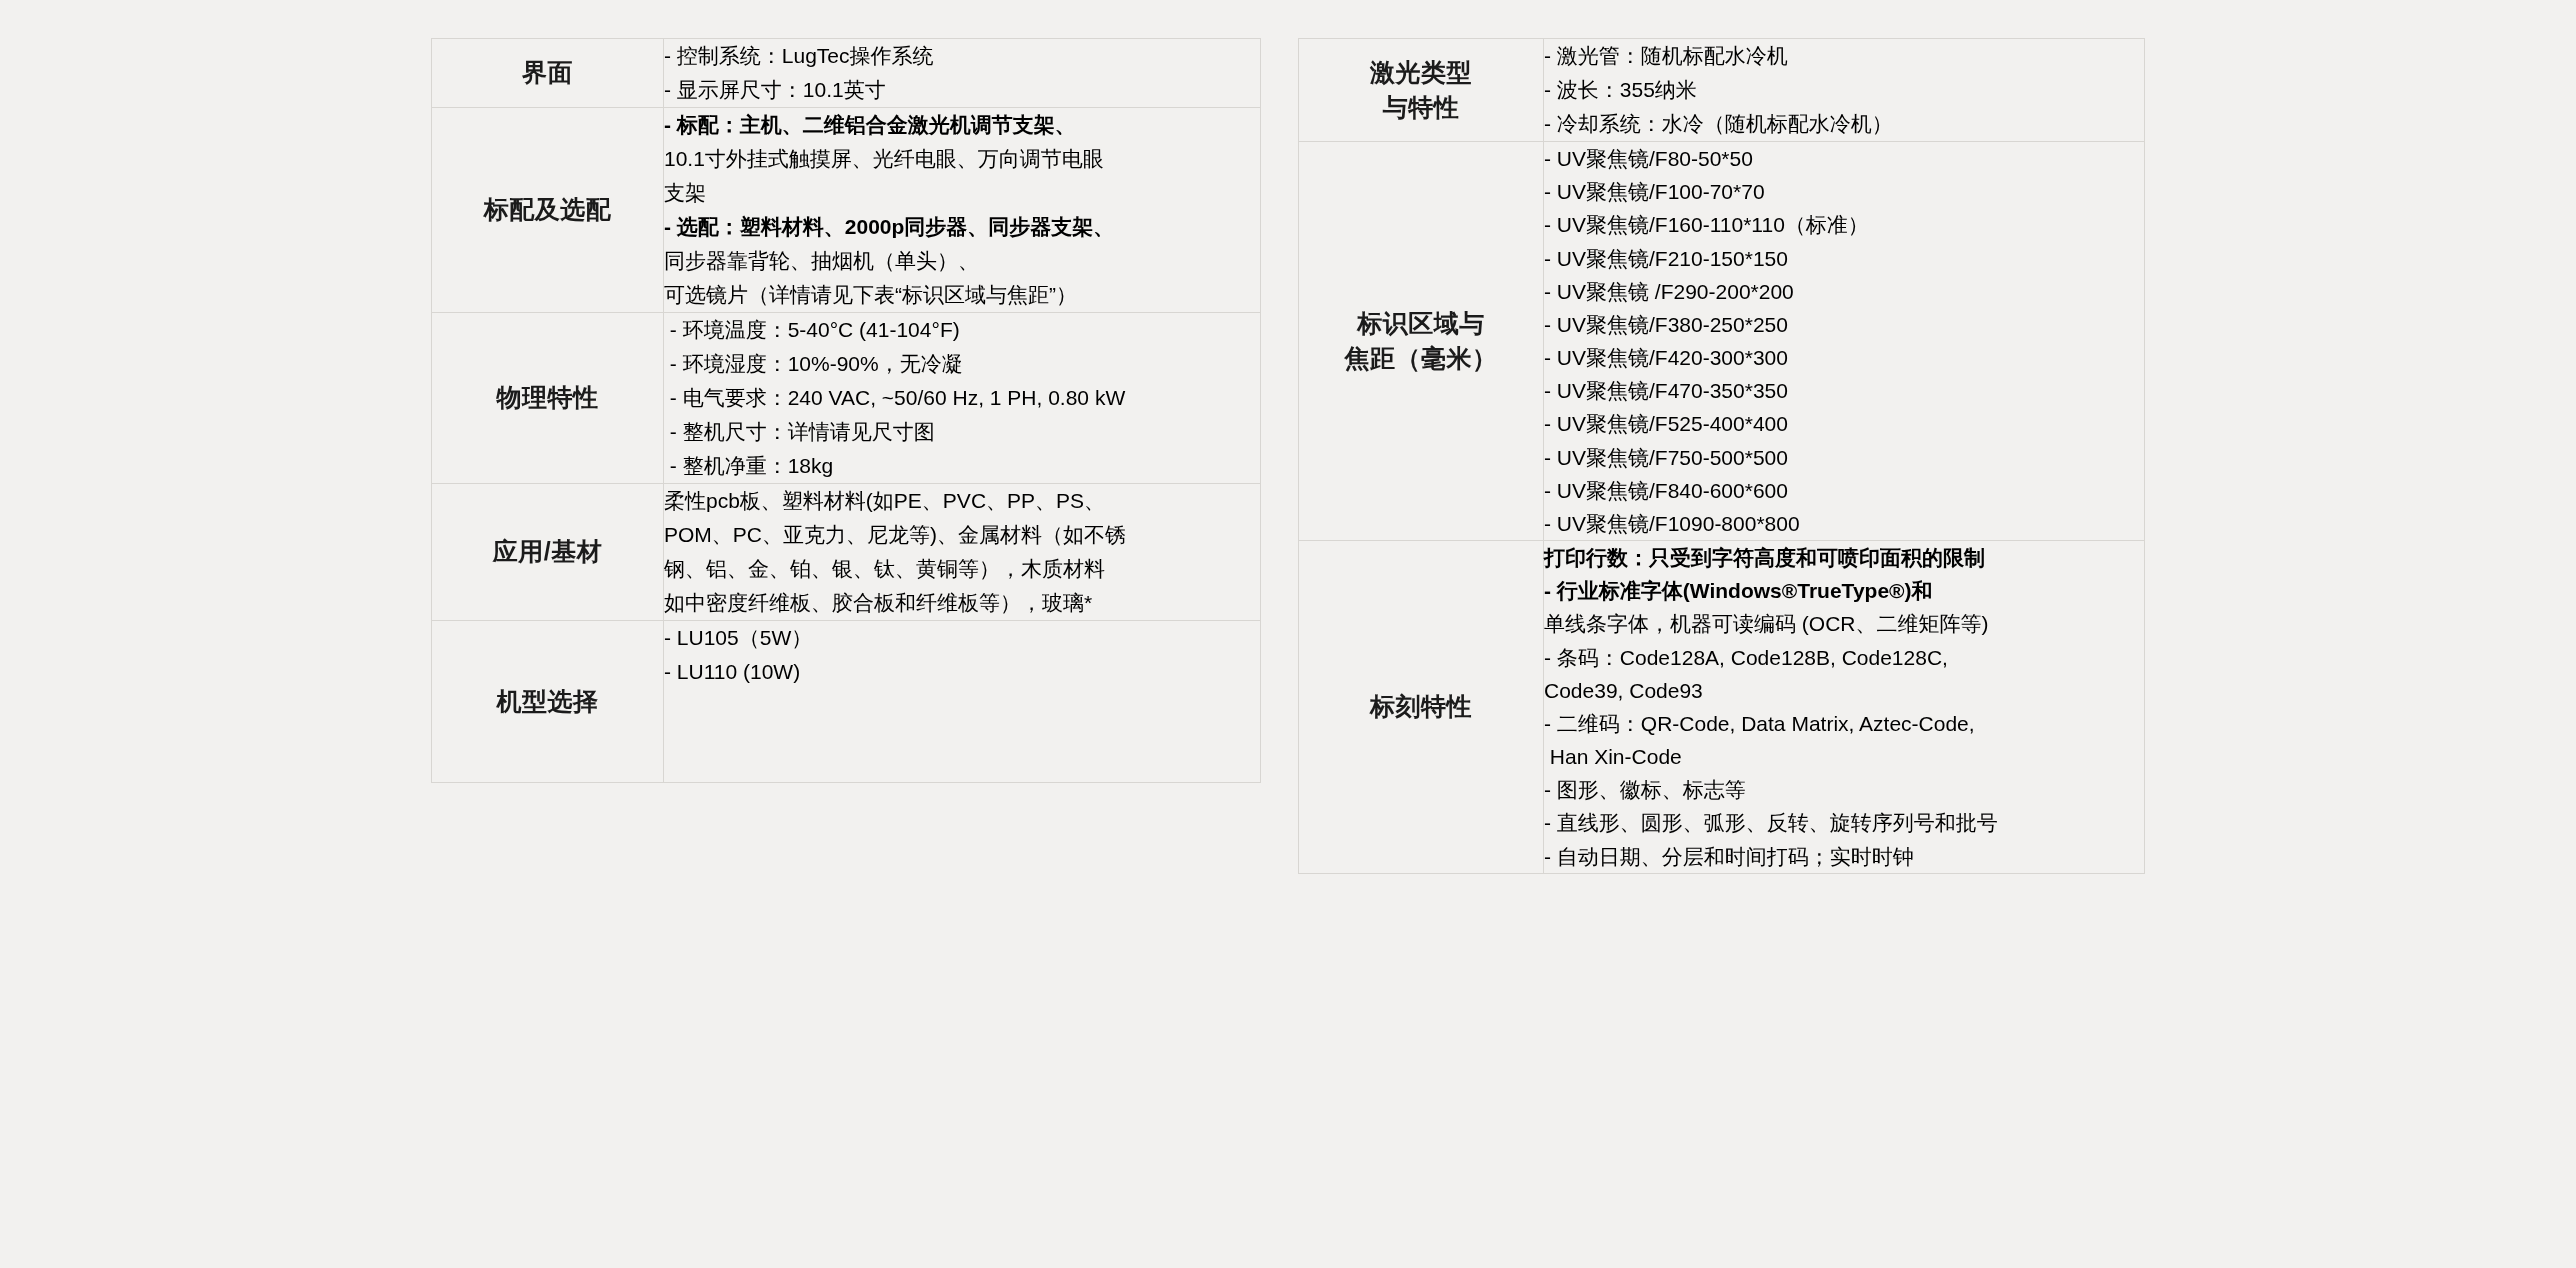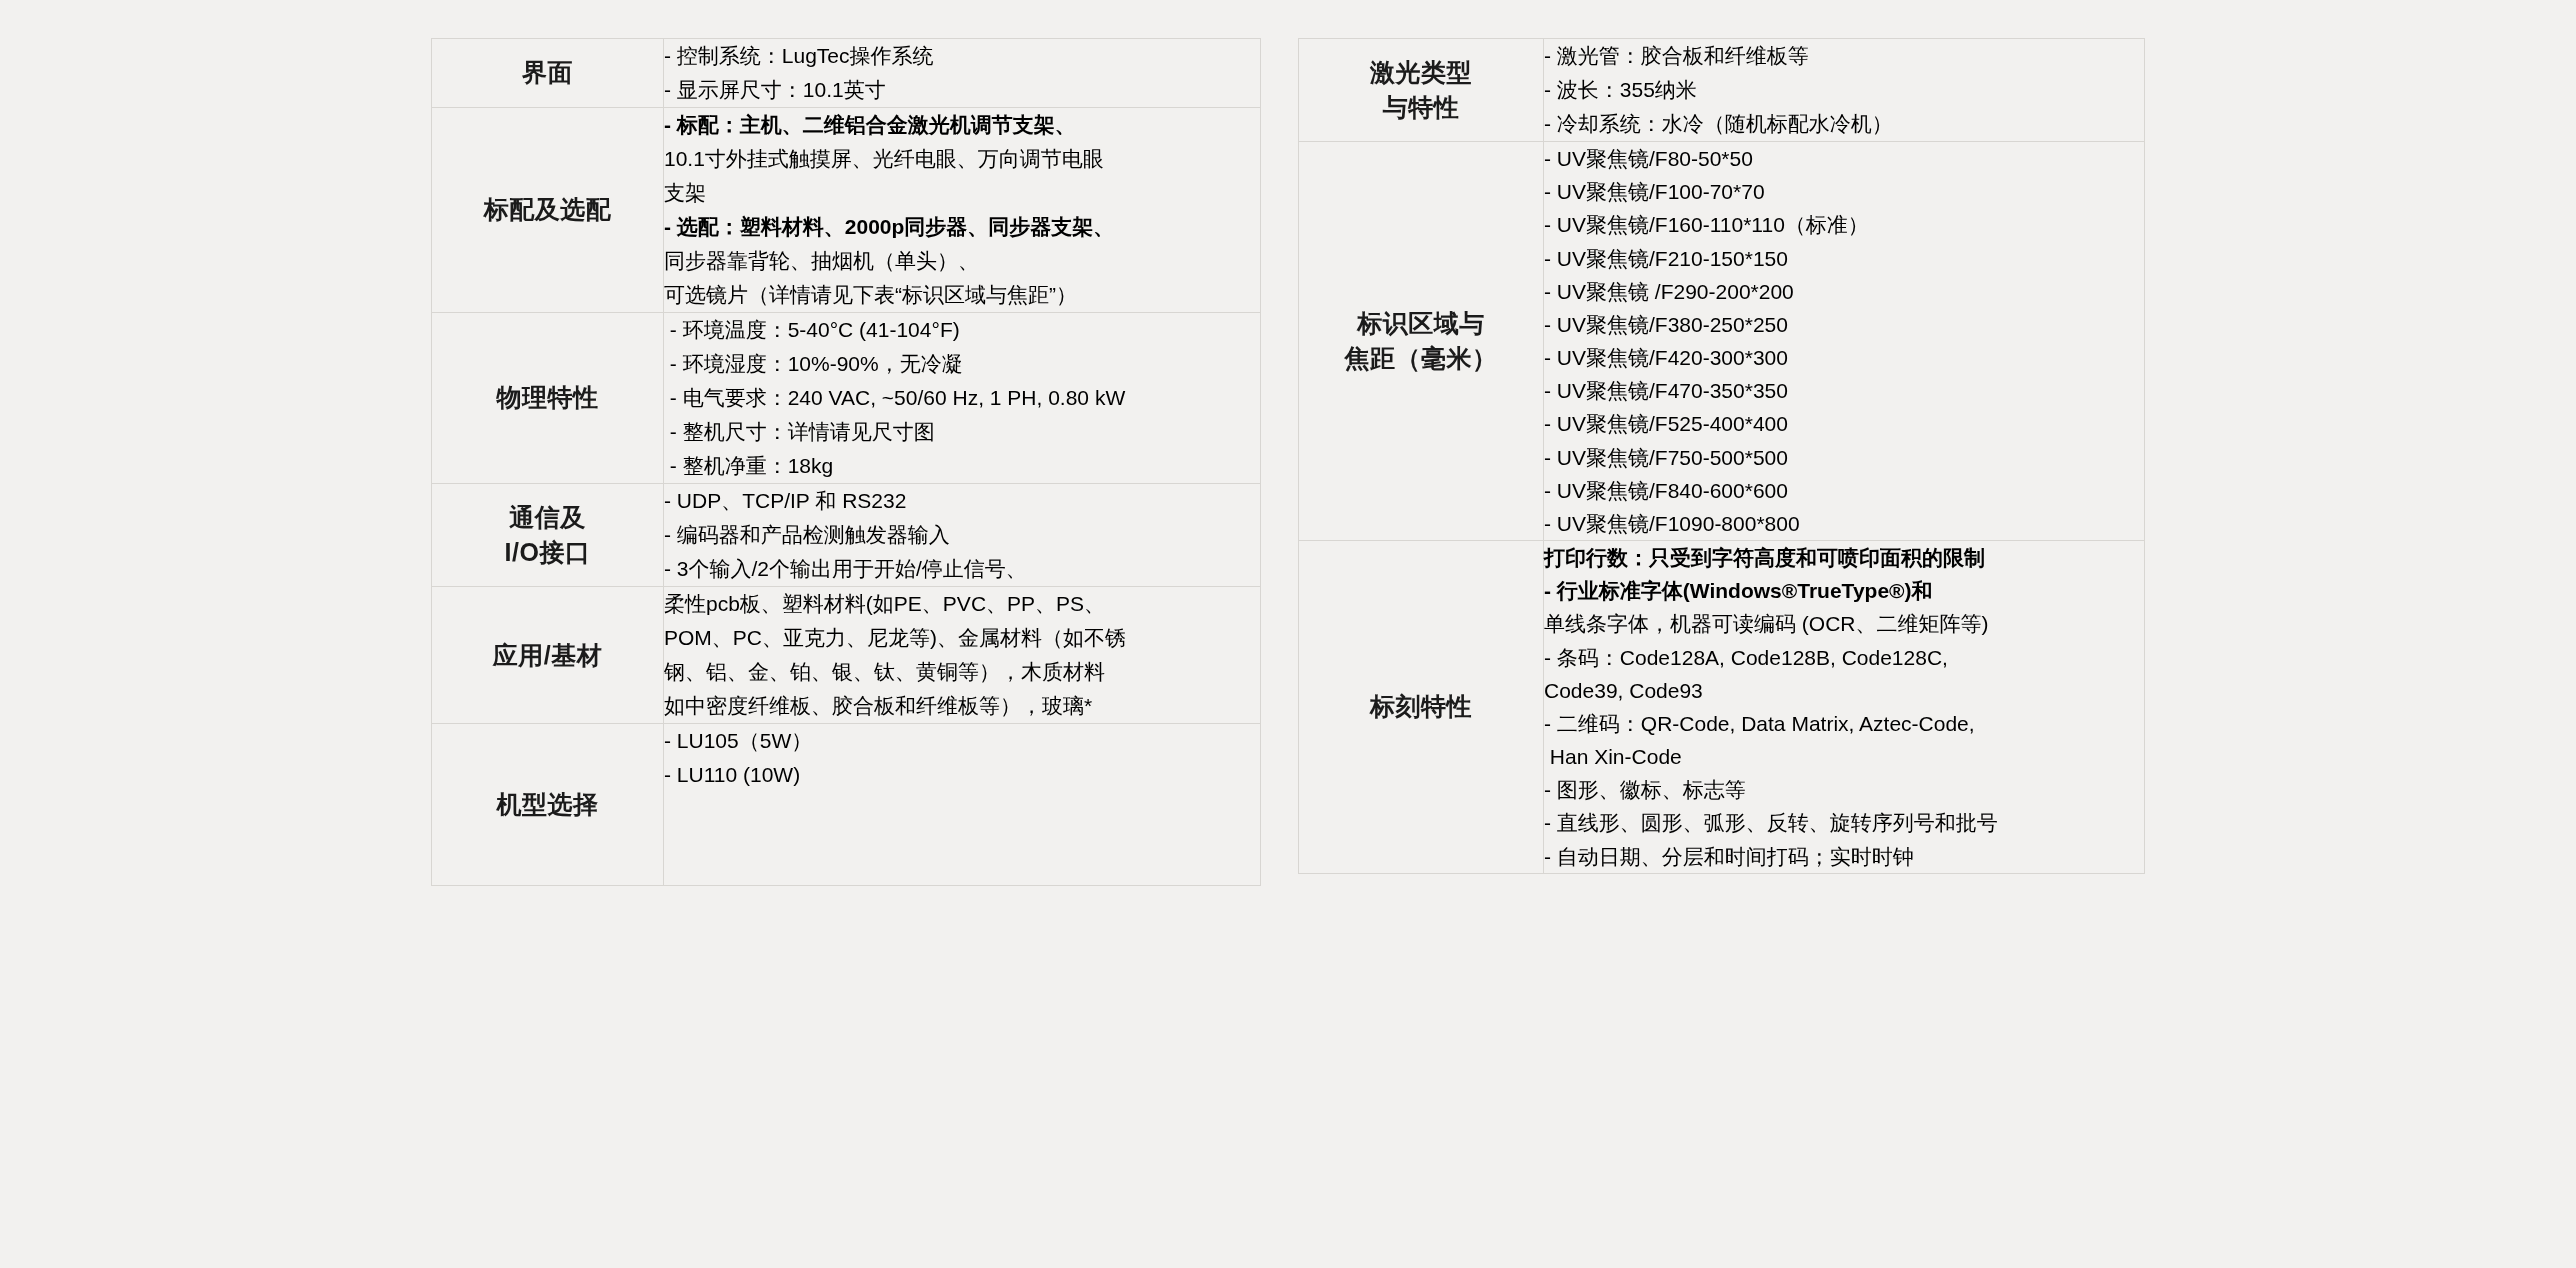--- a/index.html
+++ b/index.html
@@ -115,31 +115,20 @@
           <td class="value-cell">
             <div class="line"> - 环境温度：5-40°C (41-104°F)</div>
             <div class="line"> - 环境湿度：10%-90%，无冷凝</div>
             <div class="line"> - 电气要求：240 VAC, ~50/60 Hz, 1 PH, 0.80 kW</div>
             <div class="line"> - 整机尺寸：详情请见尺寸图</div>
             <div class="line"> - 整机净重：18kg</div>
           </td>
         </tr>
         <tr>
           <td class="label-cell">
-            <span>通信及</span><br>
-            <span>I/O接口</span>
-          </td>
-          <td class="value-cell">
-            <div class="line">- UDP、TCP/IP 和 RS232</div>
-            <div class="line">- 编码器和产品检测触发器输入</div>
-            <div class="line">- 3个输入/2个输出用于开始/停止信号、</div>
-          </td>
-        </tr>
-        <tr>
-          <td class="label-cell">
             <span>应用/基材</span>
           </td>
           <td class="value-cell">
             <div class="line">柔性pcb板、塑料材料(如PE、PVC、PP、PS、</div>
             <div class="line">POM、PC、亚克力、尼龙等)、金属材料（如不锈</div>
             <div class="line">钢、铝、金、铂、银、钛、黄铜等），木质材料</div>
             <div class="line">如中密度纤维板、胶合板和纤维板等），玻璃*</div>
           </td>
         </tr>
         <tr>
@@ -160,21 +149,21 @@
         <col class="label-col-right">
         <col class="value-col-right">
       </colgroup>
       <tbody>
         <tr>
           <td class="label-cell">
             <span>激光类型</span><br>
             <span>与特性</span>
           </td>
           <td class="value-cell">
-            <div class="line">- 激光管：胶合板和纤维板等</div>
+            <div class="line">- 激光管：随机标配水冷机</div>
             <div class="line">- 波长：355纳米</div>
             <div class="line">- 冷却系统：水冷（随机标配水冷机）</div>
           </td>
         </tr>
         <tr>
           <td class="label-cell">
             <span>标识区域与</span><br>
             <span>焦距（毫米）</span>
           </td>
           <td class="value-cell tight">

